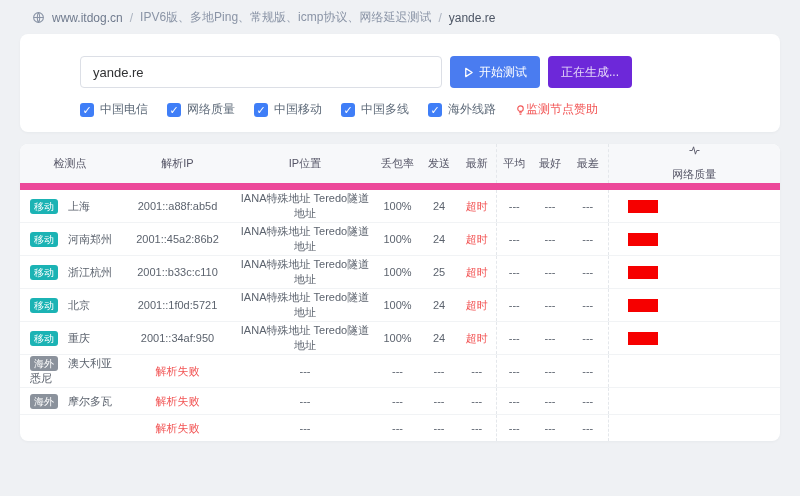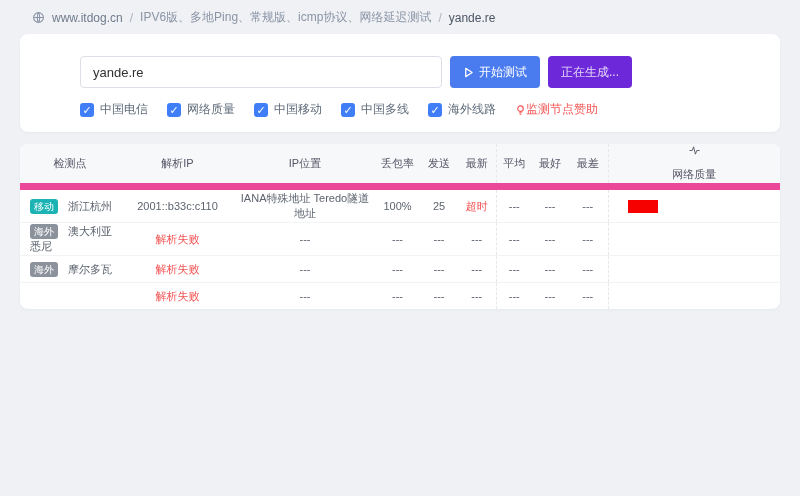--- a/index.html
+++ b/index.html
@@ -167,42 +167,110 @@
                 <polyline points="1,12 7,12 10,4 14,20 17,12 23,12"></polyline>
               </svg>
             <span>网络质量</span>
           </span>
         </th>
       </tr>
     </thead>
     <tbody id="rows">
 
 
-
-
+  <tr>
+    <td class="c-node">
+      <span class="badge" style="background: rgb(27, 179, 180);">移动</span>
+      <span>上海</span>
+    </td>
+    <td>2001::a88f:ab5d</td>
+    <td>IANA特殊地址 Teredo隧道地址</td>
+    <td>100%</td>
+    <td>24</td>
+    <td class="timeout">超时</td>
+    <td class="dash-left">---</td>
+    <td>---</td>
+    <td>---</td>
+    <td class="dash-left qcell">
+      <div class="qbar" style="background: rgb(246, 0, 0);"></div>
+    </td>
+  </tr>
+
+
+  <tr>
+    <td class="c-node">
+      <span class="badge" style="background: rgb(27, 179, 180);">移动</span>
+      <span>河南郑州</span>
+    </td>
+    <td>2001::45a2:86b2</td>
+    <td>IANA特殊地址 Teredo隧道地址</td>
+    <td>100%</td>
+    <td>24</td>
+    <td class="timeout">超时</td>
+    <td class="dash-left">---</td>
+    <td>---</td>
+    <td>---</td>
+    <td class="dash-left qcell">
+      <div class="qbar" style="background: rgb(246, 0, 0);"></div>
+    </td>
+  </tr>
 
   <tr>
     <td class="c-node">
       <span class="badge" style="background: rgb(27, 179, 180);">移动</span>
       <span>浙江杭州</span>
     </td>
     <td>2001::b33c:c110</td>
     <td>IANA特殊地址 Teredo隧道地址</td>
     <td>100%</td>
     <td>25</td>
     <td class="timeout">超时</td>
     <td class="dash-left">---</td>
     <td>---</td>
     <td>---</td>
     <td class="dash-left qcell">
       <div class="qbar" style="background: rgb(246, 0, 0);"></div>
     </td>
   </tr>
 
-
+  <tr>
+    <td class="c-node">
+      <span class="badge" style="background: rgb(27, 179, 180);">移动</span>
+      <span>北京</span>
+    </td>
+    <td>2001::1f0d:5721</td>
+    <td>IANA特殊地址 Teredo隧道地址</td>
+    <td>100%</td>
+    <td>24</td>
+    <td class="timeout">超时</td>
+    <td class="dash-left">---</td>
+    <td>---</td>
+    <td>---</td>
+    <td class="dash-left qcell">
+      <div class="qbar" style="background: rgb(246, 0, 0);"></div>
+    </td>
+  </tr>
+
+  <tr>
+    <td class="c-node">
+      <span class="badge" style="background: rgb(27, 179, 180);">移动</span>
+      <span>重庆</span>
+    </td>
+    <td>2001::34af:950</td>
+    <td>IANA特殊地址 Teredo隧道地址</td>
+    <td>100%</td>
+    <td>24</td>
+    <td class="timeout">超时</td>
+    <td class="dash-left">---</td>
+    <td>---</td>
+    <td>---</td>
+    <td class="dash-left qcell">
+      <div class="qbar" style="background: rgb(246, 0, 0);"></div>
+    </td>
+  </tr>
 
   <tr>
     <td class="c-node">
       <span class="badge" style="background: rgb(139, 146, 156);">海外</span>
       <span>澳大利亚悉尼</span>
     </td>
     <td class="fail">解析失败</td>
     <td>---</td>
     <td>---</td>
     <td>---</td>

